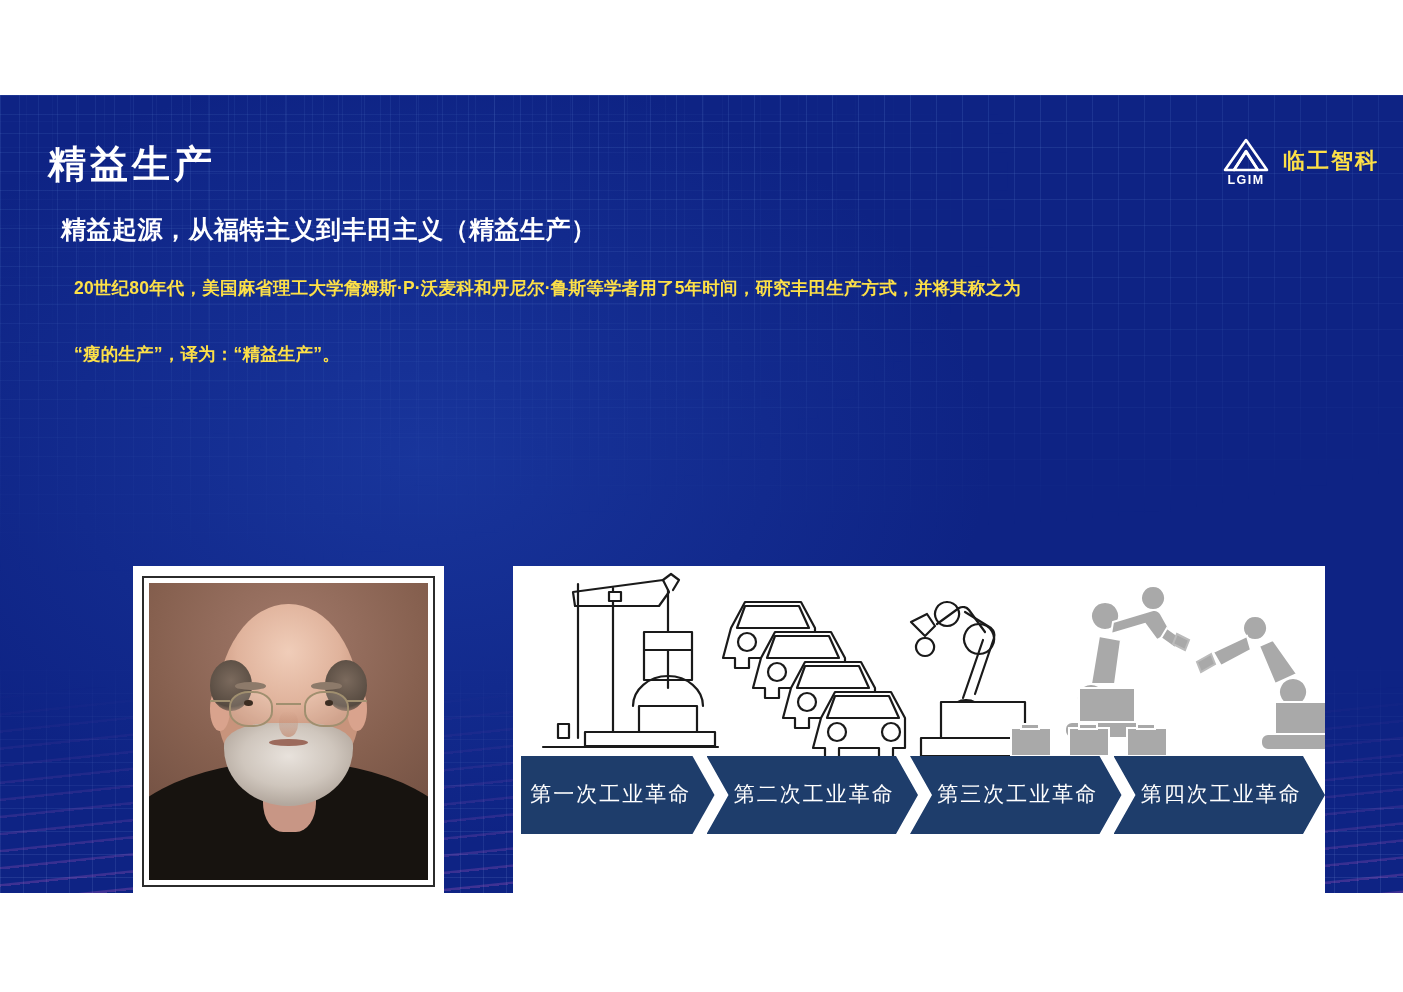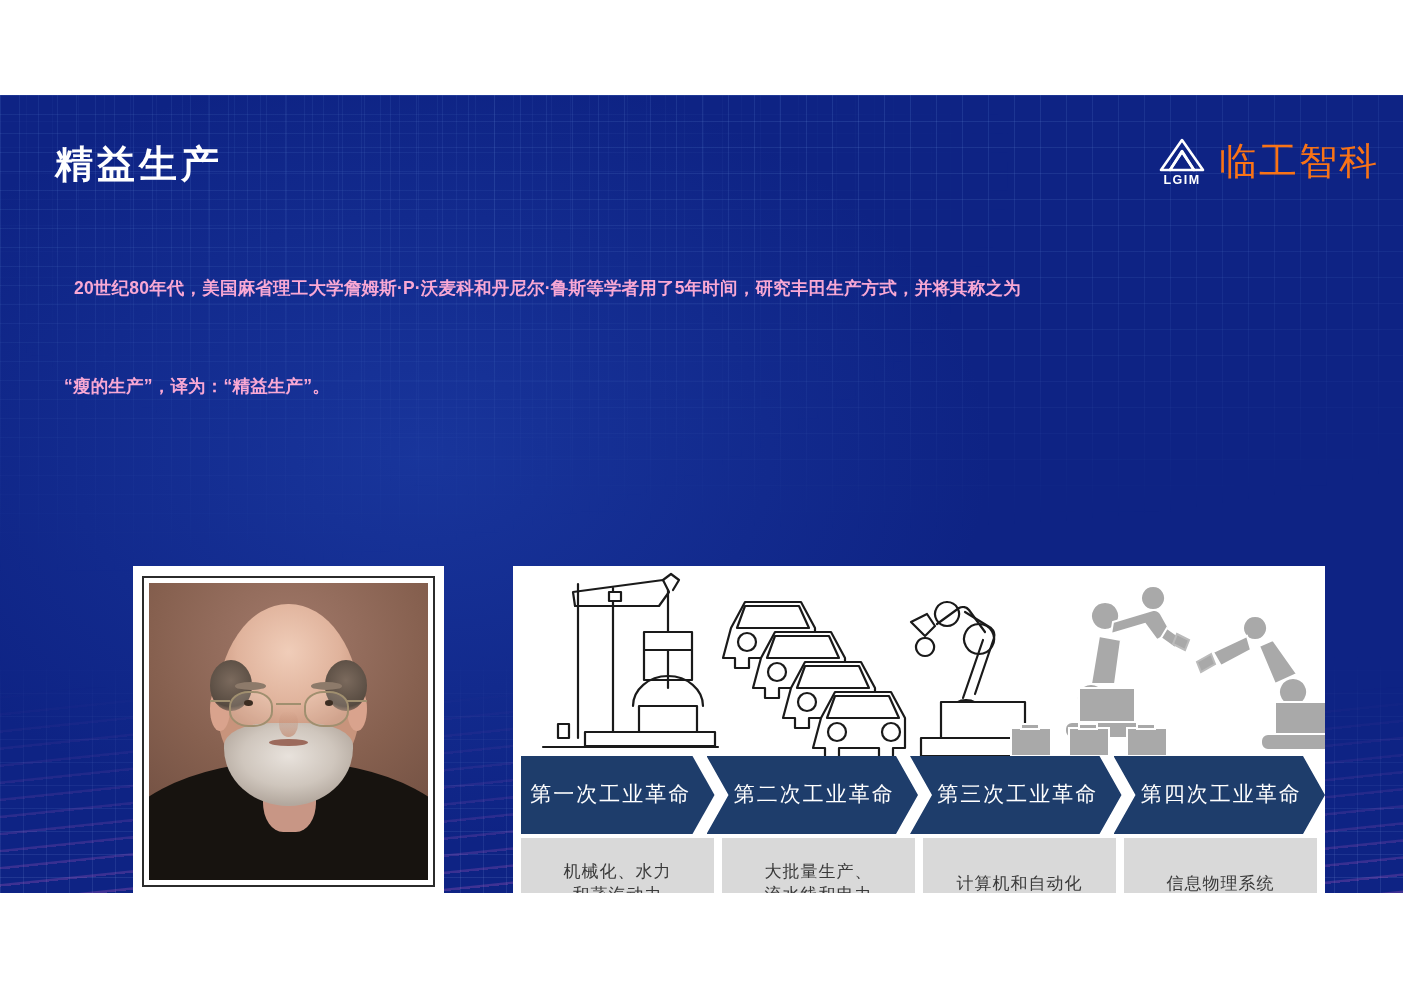--- a/index.html
+++ b/index.html
@@ -43,46 +43,46 @@
       rgba(190,90,190,0) 3px, rgba(190,90,190,0) 17px);
     -webkit-mask-image:linear-gradient(to top, rgba(0,0,0,.95) 0%, rgba(0,0,0,.45) 12%, rgba(0,0,0,0) 26%);
     mask-image:linear-gradient(to top, rgba(0,0,0,.95) 0%, rgba(0,0,0,.45) 12%, rgba(0,0,0,0) 26%);
   }
   .tex.glow{
     background:radial-gradient(58% 70% at 30% 45%, rgba(40,80,190,.40) 0%, rgba(14,35,132,0) 70%);
   }
 
   
   #title{
-    position:absolute;left:55px;top:50px;
+    position:absolute;left:48px;top:50px;
     font-size:38px;font-weight:bold;color:#ffffff;letter-spacing:4px;
     line-height:1;white-space:nowrap;
   }
   #subtitle{
     position:absolute;left:61px;top:122px;
     font-size:25px;font-weight:bold;color:#ffffff;letter-spacing:.5px;
     line-height:1;white-space:nowrap;
   }
   .para{
-    position:absolute;color:#f9a8d4;font-size:17.5px;font-weight:bold;
+    position:absolute;color:#fde047;font-size:17.5px;font-weight:bold;
     line-height:1;white-space:nowrap;letter-spacing:.2px;
   }
   #p1{left:74px;top:185px;}
-  #p2{left:64px;top:251px;margin-top:32px;}
+  #p2{left:74px;top:251px;}
   #p3{left:74px;top:311px;}
 
   
   #logo{position:absolute;right:24px;top:40px;display:flex;align-items:center;gap:11px;}
   #logo .mark{position:relative;width:52px;height:52px;display:block;}
   #logo .lgim{
     position:absolute;left:0;right:0;top:38px;text-align:center;
     font-size:12.5px;font-weight:bold;color:#ffffff;letter-spacing:1.5px;
   }
   #logo .brand{
-    font-size:38px;font-weight:normal;color:#f97316;letter-spacing:2px;
+    font-size:22px;font-weight:bold;color:#fde047;letter-spacing:2px;
     line-height:1;white-space:nowrap;
   }
 
   
   #portrait-card{
     position:absolute;left:133px;top:471px;width:311px;height:375px;
     background:#ffffff;box-sizing:border-box;padding:10px 9px 0 9px;
   }
   #portrait-inner{
     position:relative;width:100%;height:311px;border:2px solid #2b2b2b;
@@ -206,20 +206,21 @@
 
 <div id="slide">
 
   <div class="tex glow"></div>
   <div class="tex t1"></div>
   <div class="tex t2"></div>
   <div class="tex t3"></div>
   <div class="tex streaks"></div>
 
   <div id="title">精益生产</div>
+  <div id="subtitle">精益起源，从福特主义到丰田主义（精益生产）</div>
 
   <div class="para" id="p1">20世纪80年代，美国麻省理工大学詹姆斯·P·沃麦科和丹尼尔·鲁斯等学者用了5年时间，研究丰田生产方式，并将其称之为</div>
   <div class="para" id="p2">“瘦的生产”，译为：“精益生产”。</div>
 
   <div id="logo">
     <span class="mark">
       <svg viewBox="0 0 52 52" width="52" height="52" aria-hidden="true">
         <path d="M26 5 L47 35 H38 L26 16 L14 35 H5 Z" fill="none" stroke="#ffffff" stroke-width="2.6" stroke-linejoin="round"></path>
         <path d="M26 17 L38 35 H14 Z" fill="none" stroke="#ffffff" stroke-width="2.6" stroke-linejoin="round"></path>
       </svg>
@@ -352,31 +353,15 @@
       <div class="ir-arrow">
         <span>第三次</span>
         <span>工业革命</span>
       </div>
       <div class="ir-arrow">
         <span>第四次</span>
         <span>工业革命</span>
       </div>
     </div>
 
-    <div id="ir-descs">
-      <div class="ir-desc">
-        <span>机械化、水力</span>
-        <span>和蒸汽动力</span>
-      </div>
-      <div class="ir-desc">
-        <span>大批量生产、</span>
-        <span>流水线和电力</span>
-      </div>
-      <div class="ir-desc">
-        <span>计算机和自动化</span>
-      </div>
-      <div class="ir-desc">
-        <span>信息物理系统</span>
-      </div>
-    </div>
 
   </div>
 </div>
 
 </body></html>

